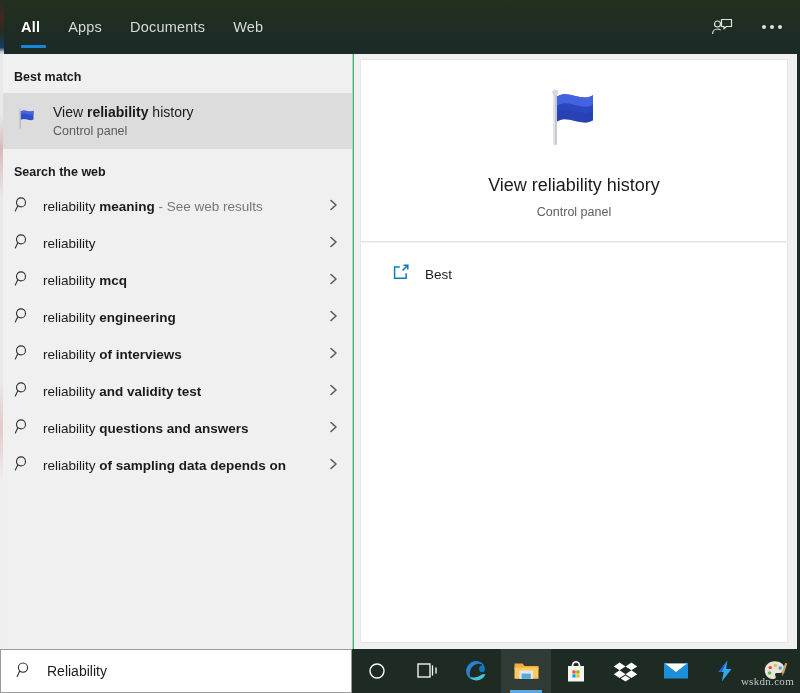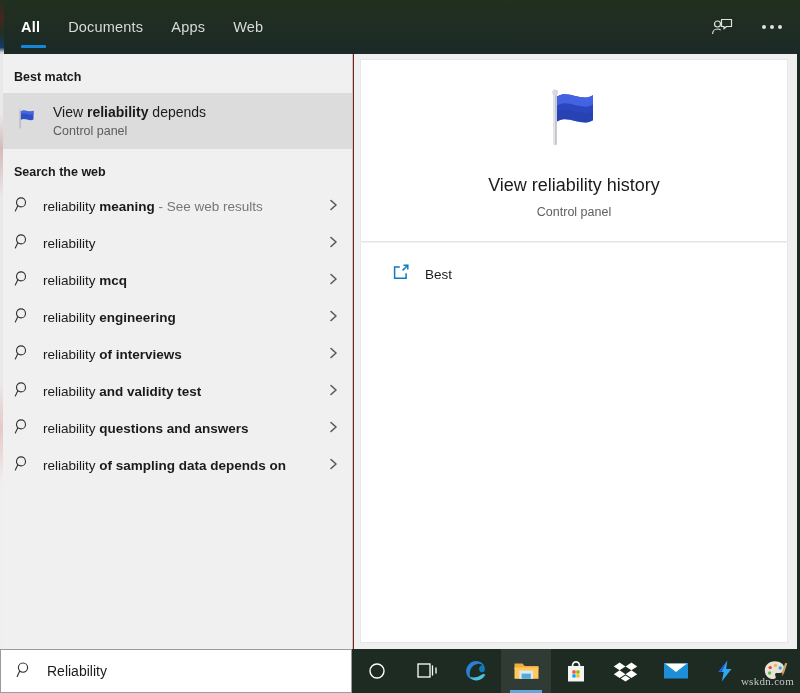--- a/index.html
+++ b/index.html
@@ -38,21 +38,21 @@
     display: inline-block; margin-left: 8px;
     width: 0; height: 0; border-left: 5px solid transparent;
     border-right: 5px solid transparent; border-top: 6px solid #d7dbd7;
   }
   .nav-right { position: absolute; right: 14px; top: 0; height: 54px; display: flex; align-items: center; gap: 22px; }
   .nav-icon { width: 28px; height: 28px; display: flex; align-items: center; justify-content: center; cursor: pointer; }
   .dots { display: flex; gap: 4px; align-items: center; }
   .dots i { width: 4px; height: 4px; border-radius: 50%; background: #dfe3df; display: block; }
 
   
-  .content { position: absolute; left: 0; top: 54px; width: 800px; height: 595px; background: #7f1d1d; }
+  .content { position: absolute; left: 0; top: 54px; width: 800px; height: 595px; background: #22c55e; }
 
   .left-panel {
     position: absolute; left: 0; top: 0; width: 353px; height: 595px;
     background: #f0f0f0; border-right: 1px solid #c8c8c8;
     overflow: hidden;
   }
   .left-edge-tint {
     position: absolute; left: 0; top: 0; width: 3px; height: 595px;
     background: linear-gradient(180deg,#e9e9e9 0%,#e9e9e9 10%,#d8b9b9 16%,#e9e9e9 24%,#e9e9e9 55%,#e6c9c9 63%,#efefef 72%,#efefef 100%);
   }
@@ -146,25 +146,25 @@
   <div class="navbar">
     <div class="nav-left-sliver"></div>
     <div class="tabs">
 
       <div class="tab active">
         <span>All</span>
         <span class="underline"></span>
       </div>
 
       <div class="tab">
+        <span>Apps</span>
+      </div>
+
+      <div class="tab">
         <span>Documents</span>
-      </div>
-
-      <div class="tab">
-        <span>Apps</span>
       </div>
 
       <div class="tab">
         <span>Web</span>
       </div>
 
     </div>
 
     <div class="nav-right">
       <div class="nav-icon">
@@ -194,21 +194,21 @@
       <div class="best-match">
         <span>
           <svg width="26" height="26" viewBox="0 0 26 26">
             <rect x="5.4" y="3.5" width="1.5" height="19" fill="#b9bcc2"></rect>
             <path d="M6.9 5.2c4.2-2.6 8.4 2.2 12.6-.4v8.6c-4.2 2.6-8.4-2.2-12.6.4z" fill="#2f4fc8"></path>
             <path d="M6.9 5.2c4.2-2.6 8.4 2.2 12.6-.4v3.1c-4.2 2.6-8.4-2.2-12.6.4z" fill="#4566dd"></path>
             <circle cx="6.1" cy="3.6" r="1.3" fill="#cdd0d6"></circle>
           </svg>
         </span>
         <span class="bm-text">
-          <span class="bm-title"><span>View </span><b>reliability</b><span> depends</span></span>
+          <span class="bm-title"><span>View </span><b>reliability</b><span> history</span></span>
           <span class="bm-sub">Control panel</span>
         </span>
       </div>
 
       <div class="section-title web">Search the web</div>
 
       <div id="web-list">
           <div class="web-item">
             <span><svg width="17" height="17" viewBox="0 0 17 17" fill="none" stroke="#303030" stroke-width="1.1">
                 <circle cx="7" cy="6.4" r="4.5"></circle>

